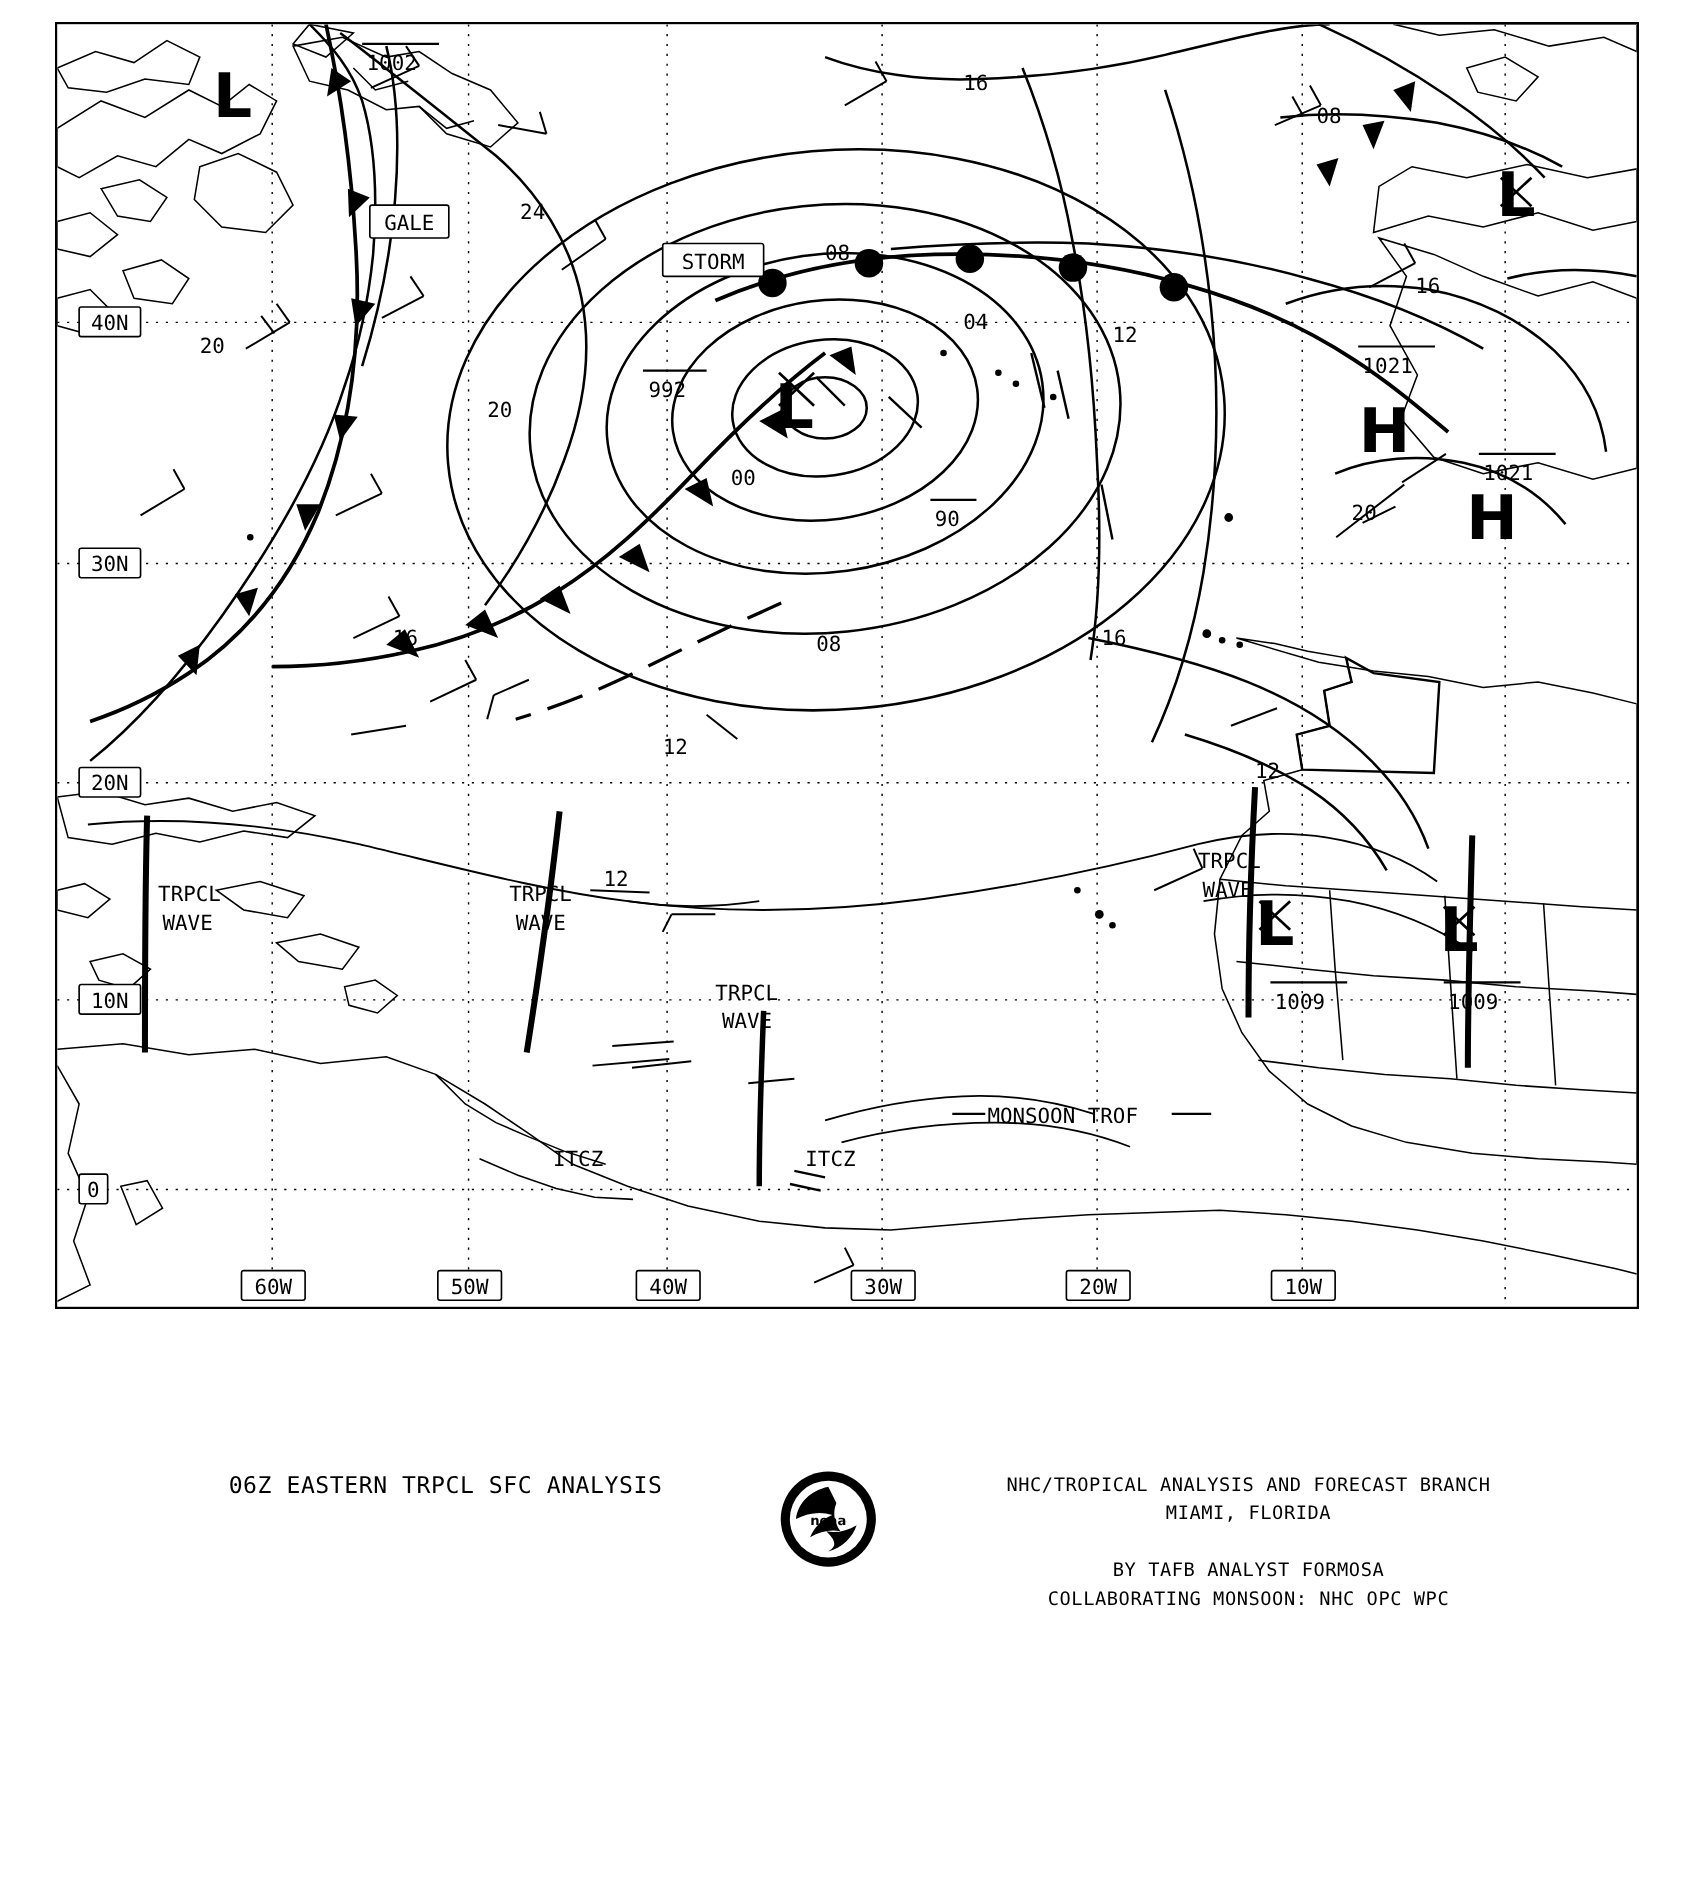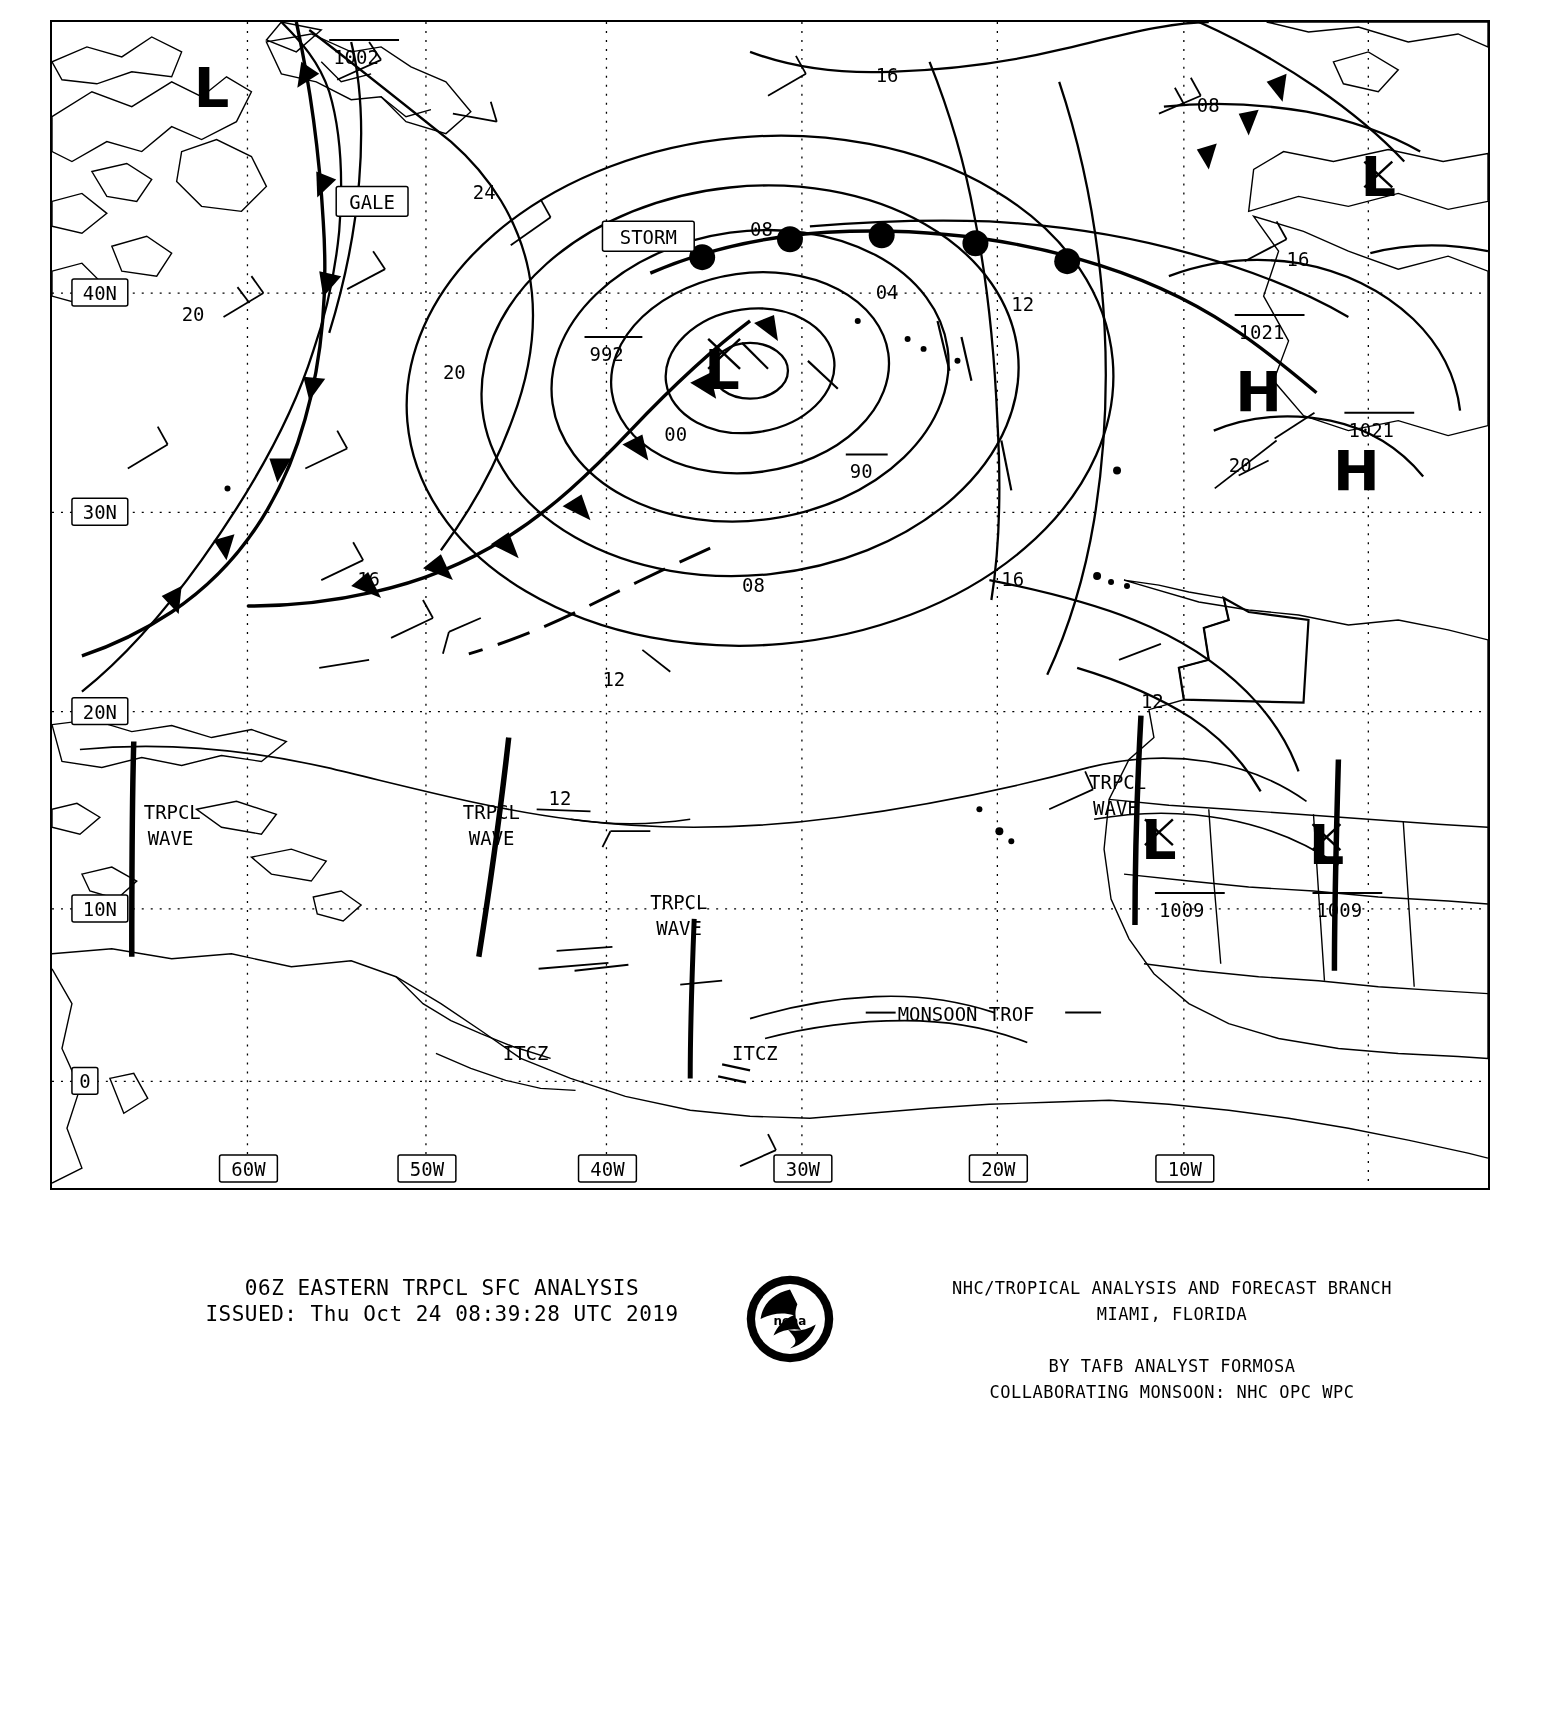--- a/index.html
+++ b/index.html
@@ -49,24 +49,23 @@
   }
   .hl-sym {
     font-family: "DejaVu Sans", sans-serif;
     font-weight: bold;
     font-size: 56px;
     fill: #000;
   }
   .footer {
     position: absolute;
     left: 0;
-    top: 1230px;
+    top: 1292px;
     width: 1322px;
     height: 200px;
-    margin-left: 37px;
   }
   .footer-left {
     position: absolute;
     left: 95px;
     top: 45px;
     width: 620px;
     text-align: center;
     font-family: "DejaVu Sans Mono", monospace;
     font-size: 21px;
     line-height: 26px;
@@ -465,21 +464,20 @@
         <line x1="1016" y1="994" x2="1052" y2="994" stroke="#000" stroke-width="2"></line>
       </g>
 
     </svg>
   </div>
 
   <div class="footer">
 
     <div class="footer-left">
       <div>06Z EASTERN TRPCL SFC ANALYSIS</div>
-      <div>ISSUED: Thu Oct 24 08:39:28 UTC 2019</div>
     </div>
 
     <svg class="noaa-logo" viewBox="0 0 100 100">
       <circle cx="50" cy="50" r="47" fill="#000"></circle>
       <circle cx="50" cy="50" r="38" fill="#fff"></circle>
       <path d="M50 18 C32 22 20 34 18 50 C30 44 42 42 54 46 C44 50 36 58 32 68 C42 62 52 60 62 62 C56 54 54 44 58 34 Z" fill="#000"></path>
       <path d="M50 82 C64 78 74 68 78 56 C68 62 58 64 48 62 C56 70 60 76 50 82 Z" fill="#000"></path>
       <text x="50" y="56" text-anchor="middle" font-family="DejaVu Sans, sans-serif" font-size="13" font-weight="bold" fill="#000">noaa</text>
     </svg>
 

